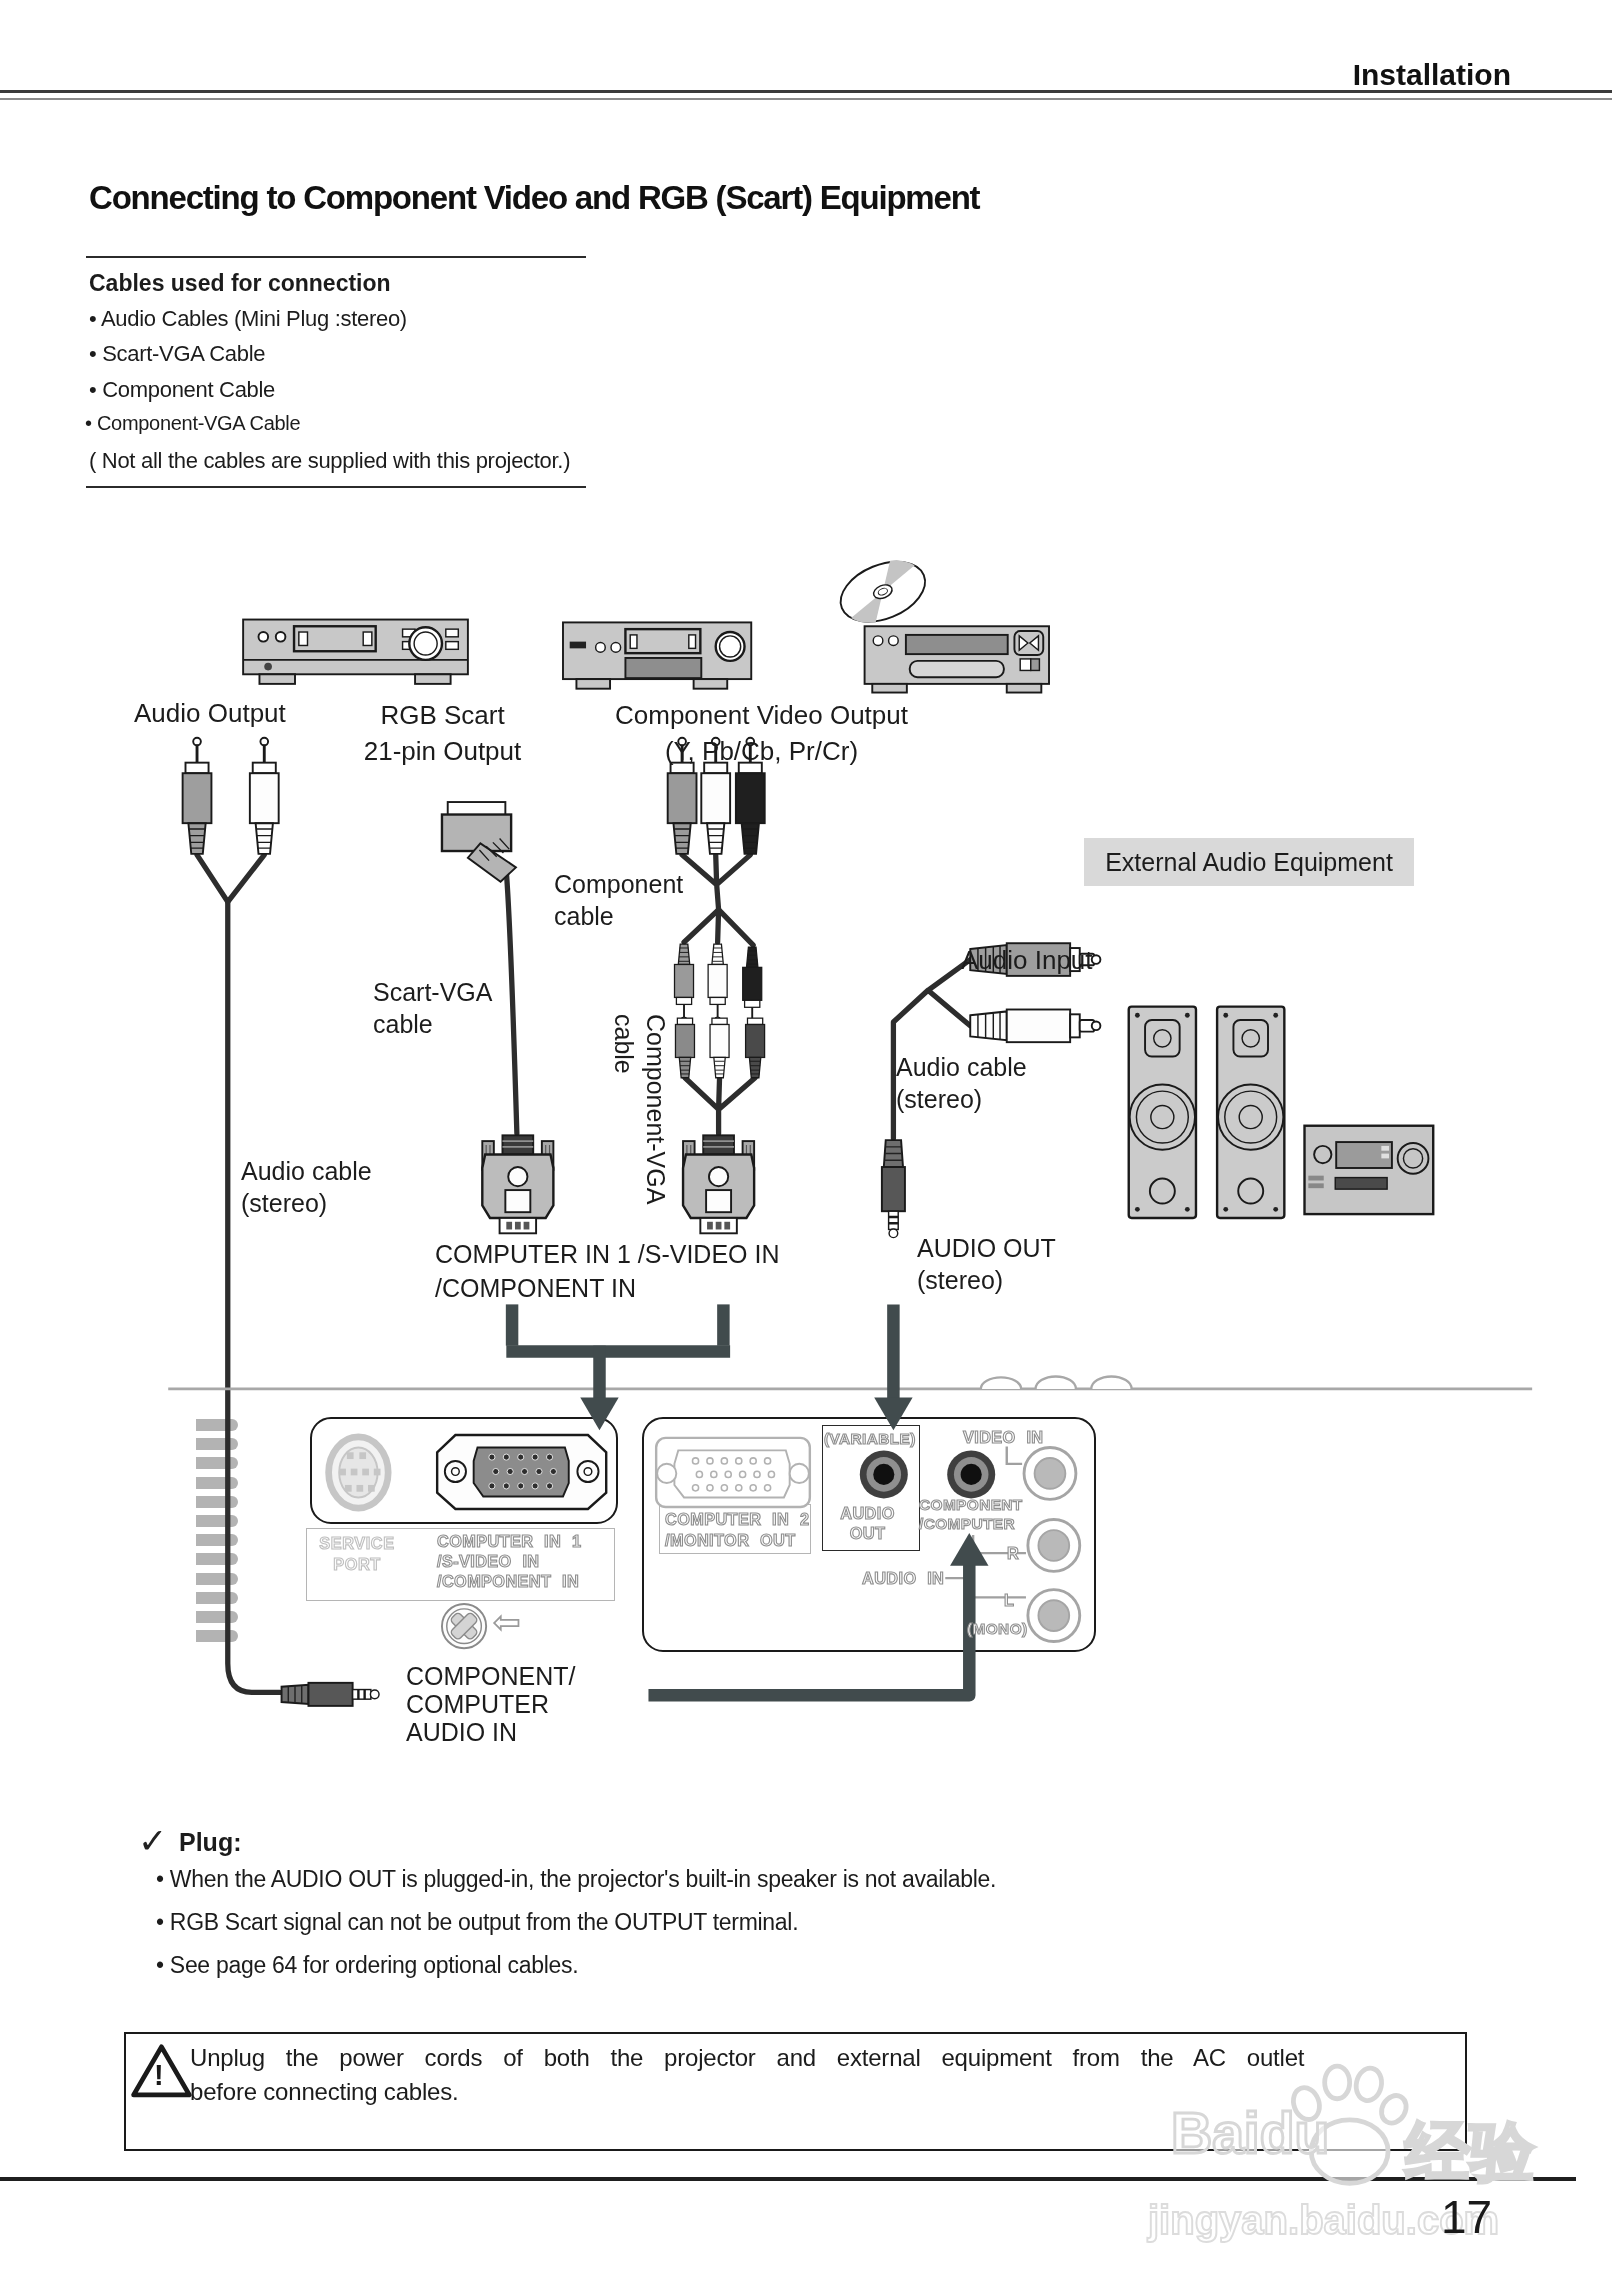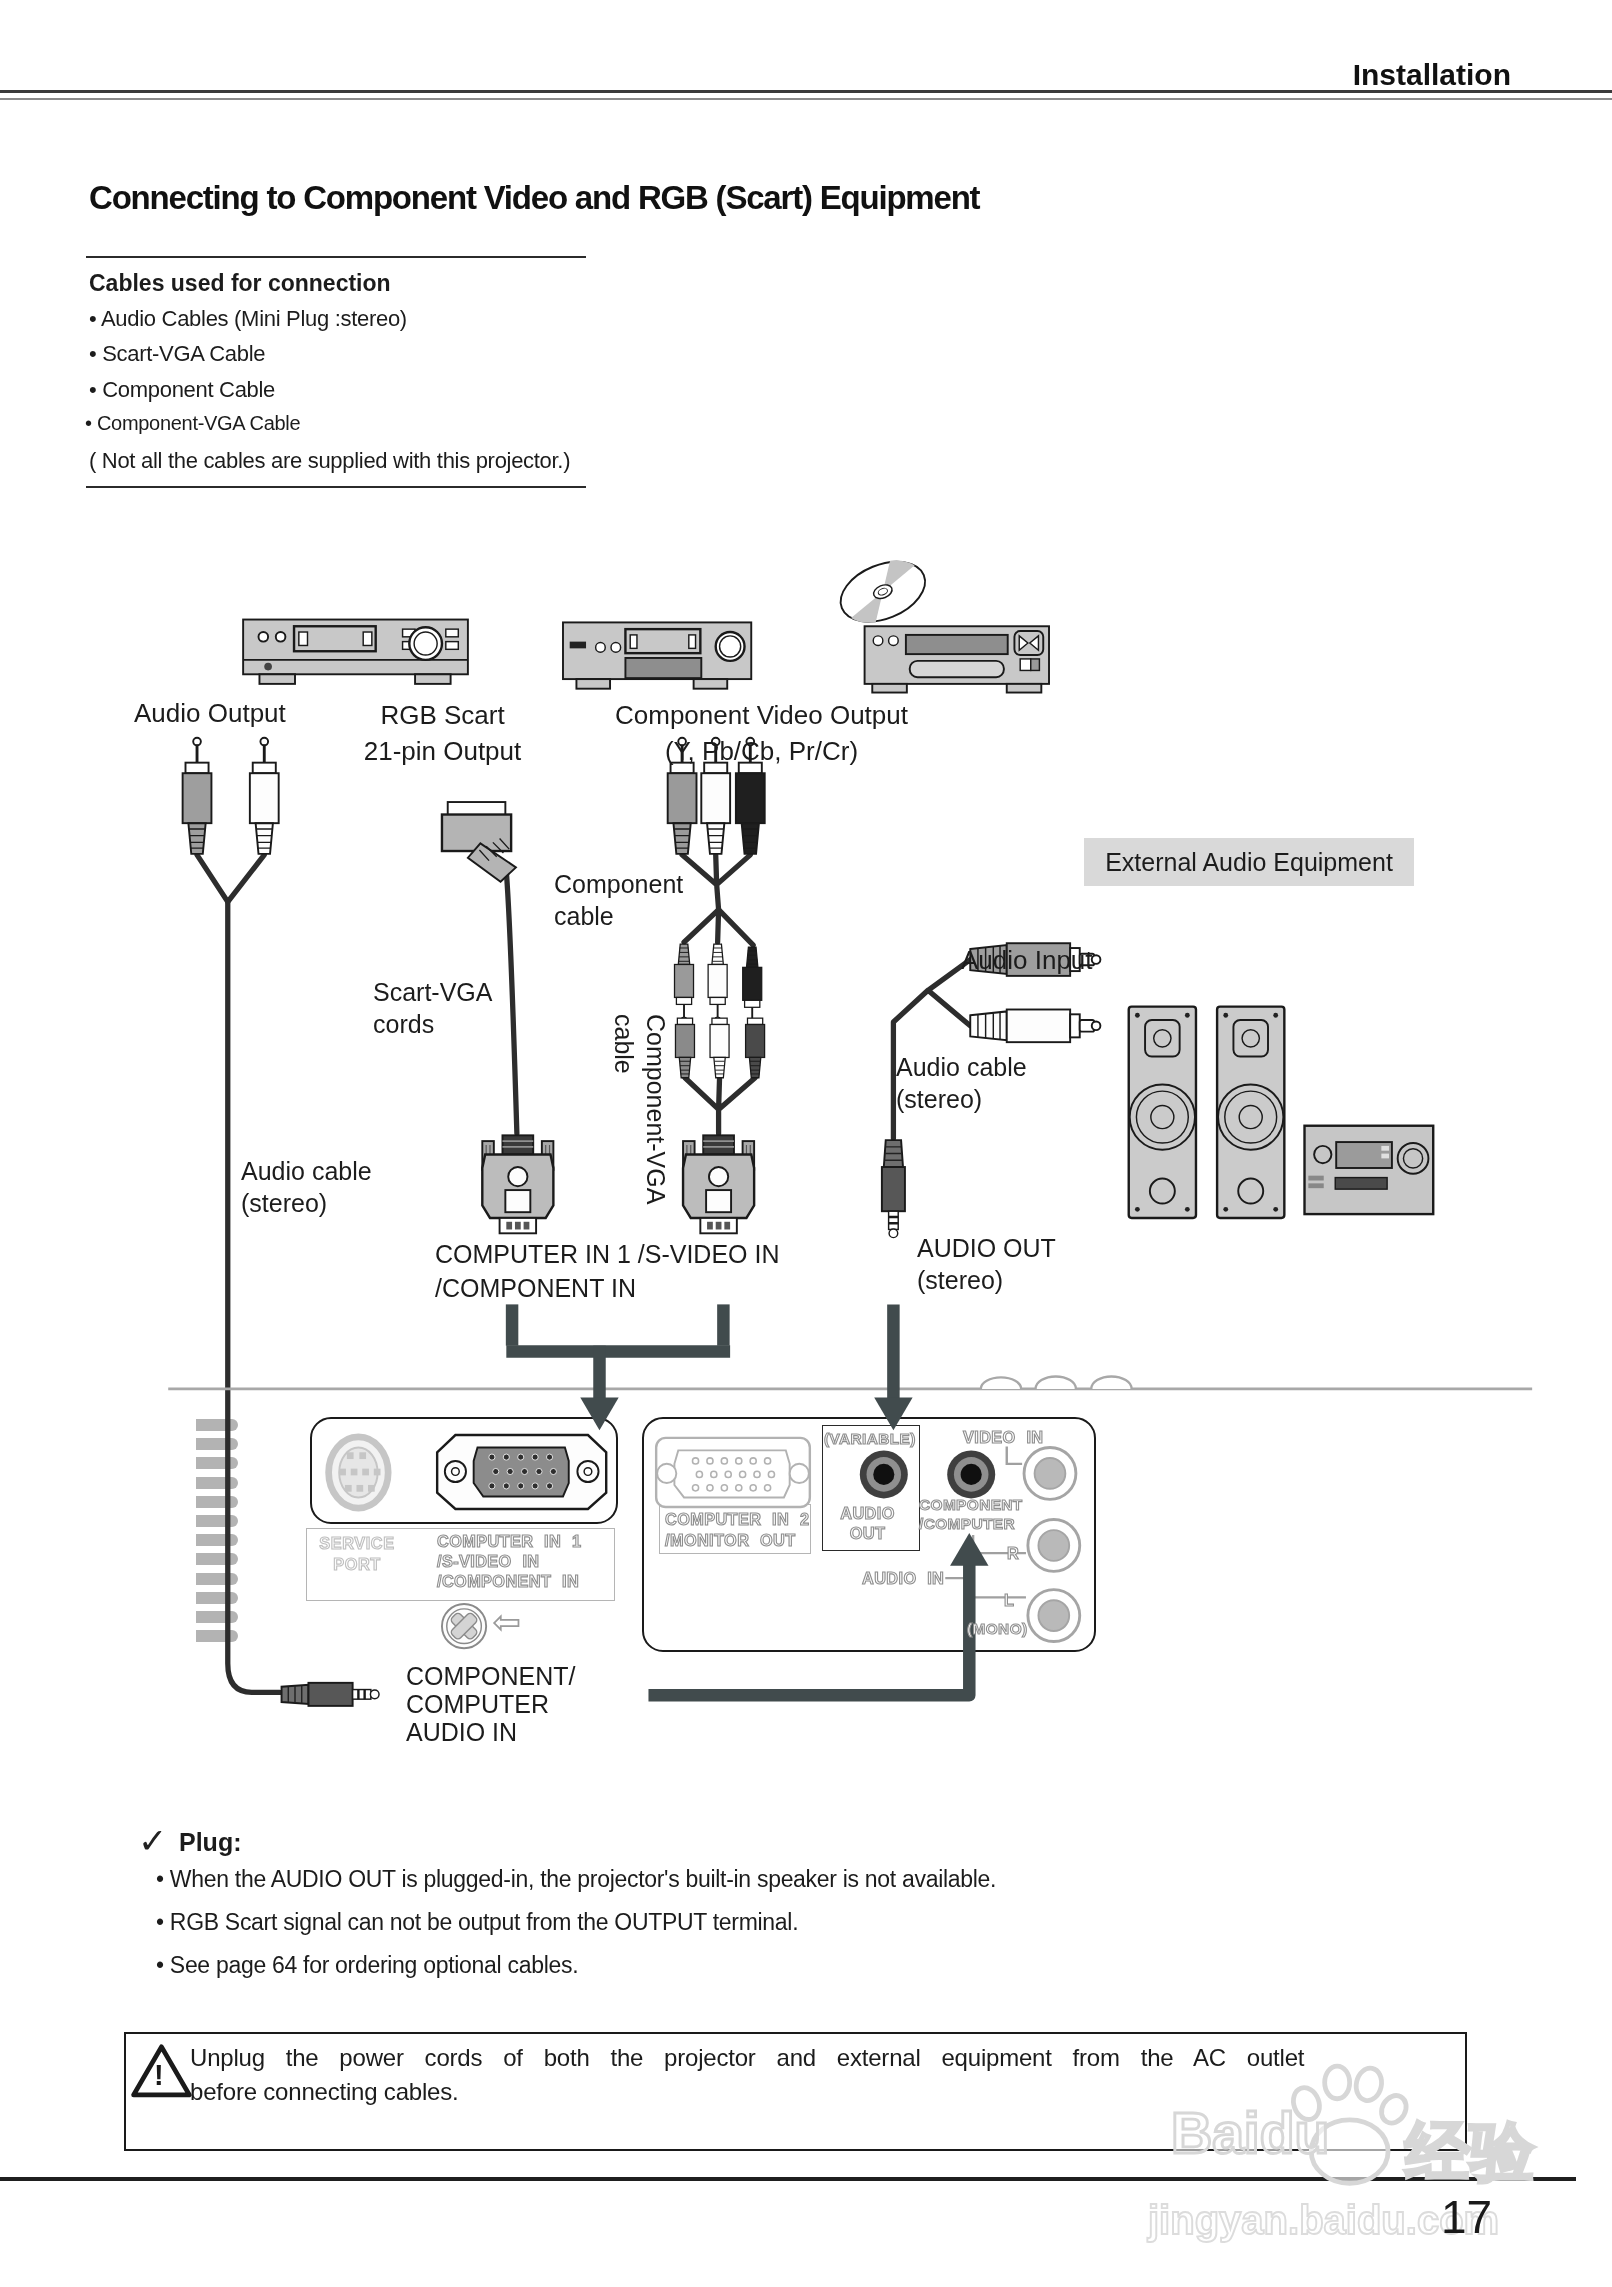--- a/index.html
+++ b/index.html
@@ -379,21 +379,21 @@
 <div class="abs lbl" style="left:134px;top:697px;font-size:26px;">Audio Output</div>
 <div class="abs lbl pre ctr" style="left:361px;top:697px;width:163px;line-height:36px;font-size:26px;">RGB Scart
 21-pin Output</div>
 <div class="abs lbl pre ctr" style="left:603px;top:697px;width:317px;line-height:36px;font-size:26px;">Component Video Output
 (Y, Pb/Cb, Pr/Cr)</div>
 <div class="abs ctr" style="left:1084px;top:838px;width:330px;font-size:25px;line-height:48px;">External Audio Equipment</div>
 <div class="abs lbl" style="left:961px;top:944px;font-size:26px;">Audio Input</div>
 <div class="abs lbl pre" style="left:554px;top:868px;">Component
 cable</div>
 <div class="abs lbl pre" style="left:373px;top:976px;">Scart-VGA
-cords</div>
+cable</div>
 <div class="abs lbl pre" style="left:672px;top:1014px;transform:rotate(90deg);transform-origin:0 0;">Component-VGA
 cable</div>
 <div class="abs lbl pre" style="left:241px;top:1155px;">Audio cable
 (stereo)</div>
 <div class="abs lbl pre" style="left:896px;top:1051px;">Audio cable
 (stereo)</div>
 <div class="abs lbl pre" style="left:435px;top:1237px;line-height:34px;">COMPUTER IN 1 /S-VIDEO IN
 /COMPONENT IN</div>
 <div class="abs lbl pre" style="left:917px;top:1232px;">AUDIO OUT
 (stereo)</div>

